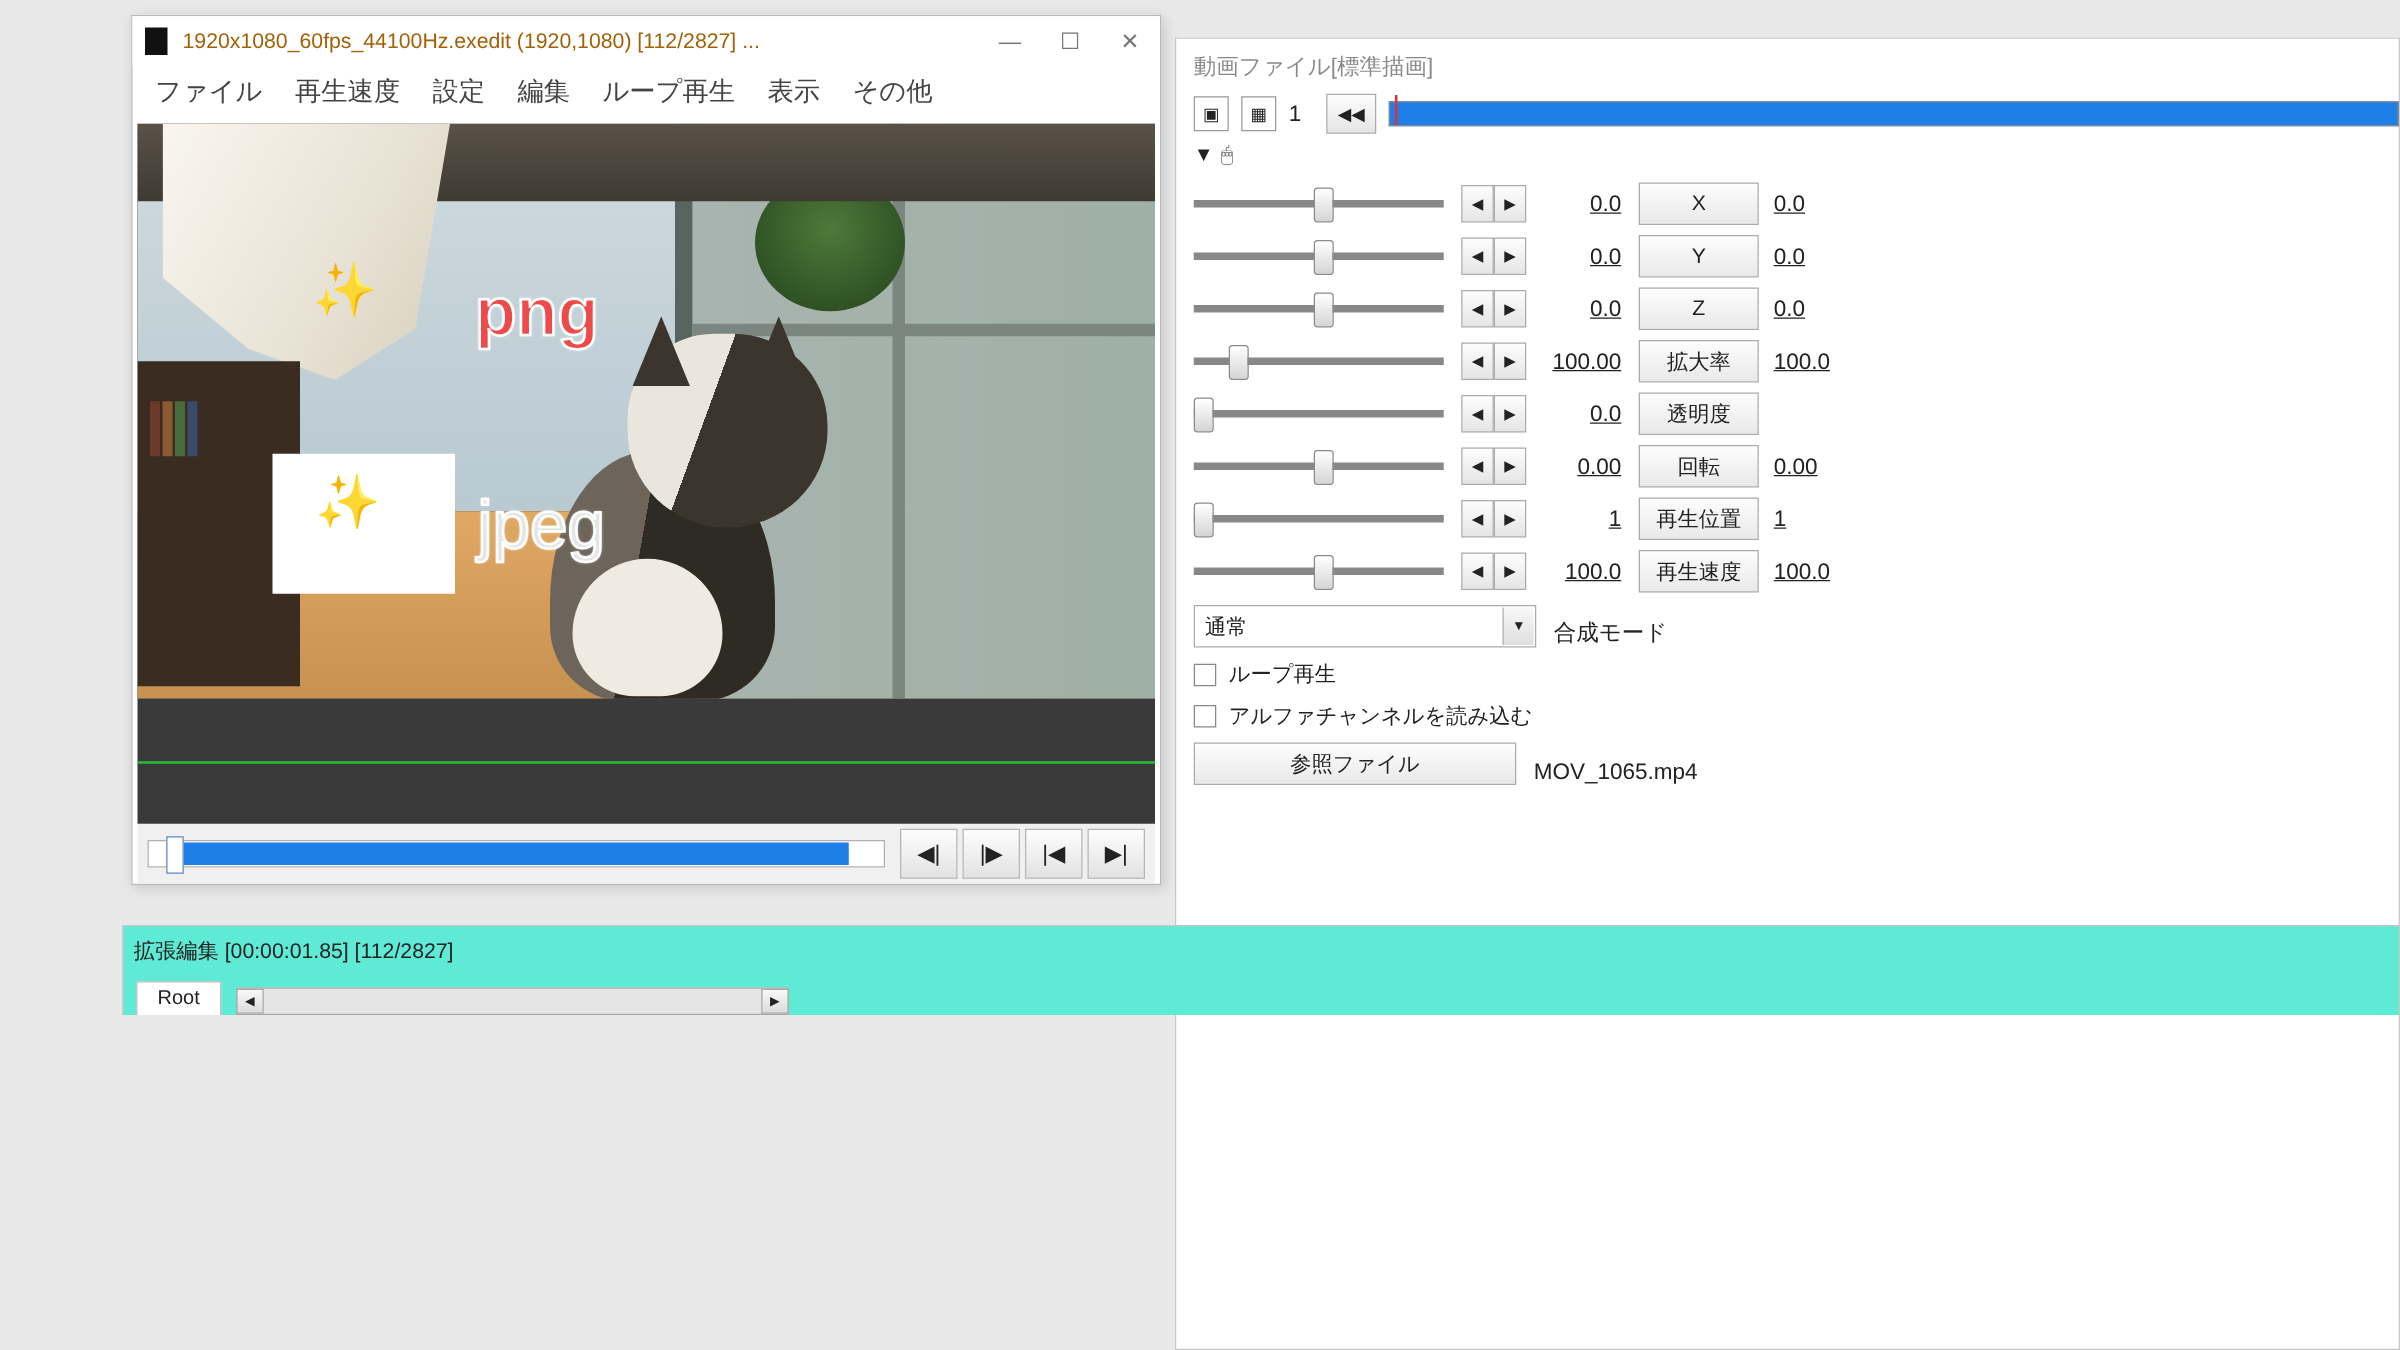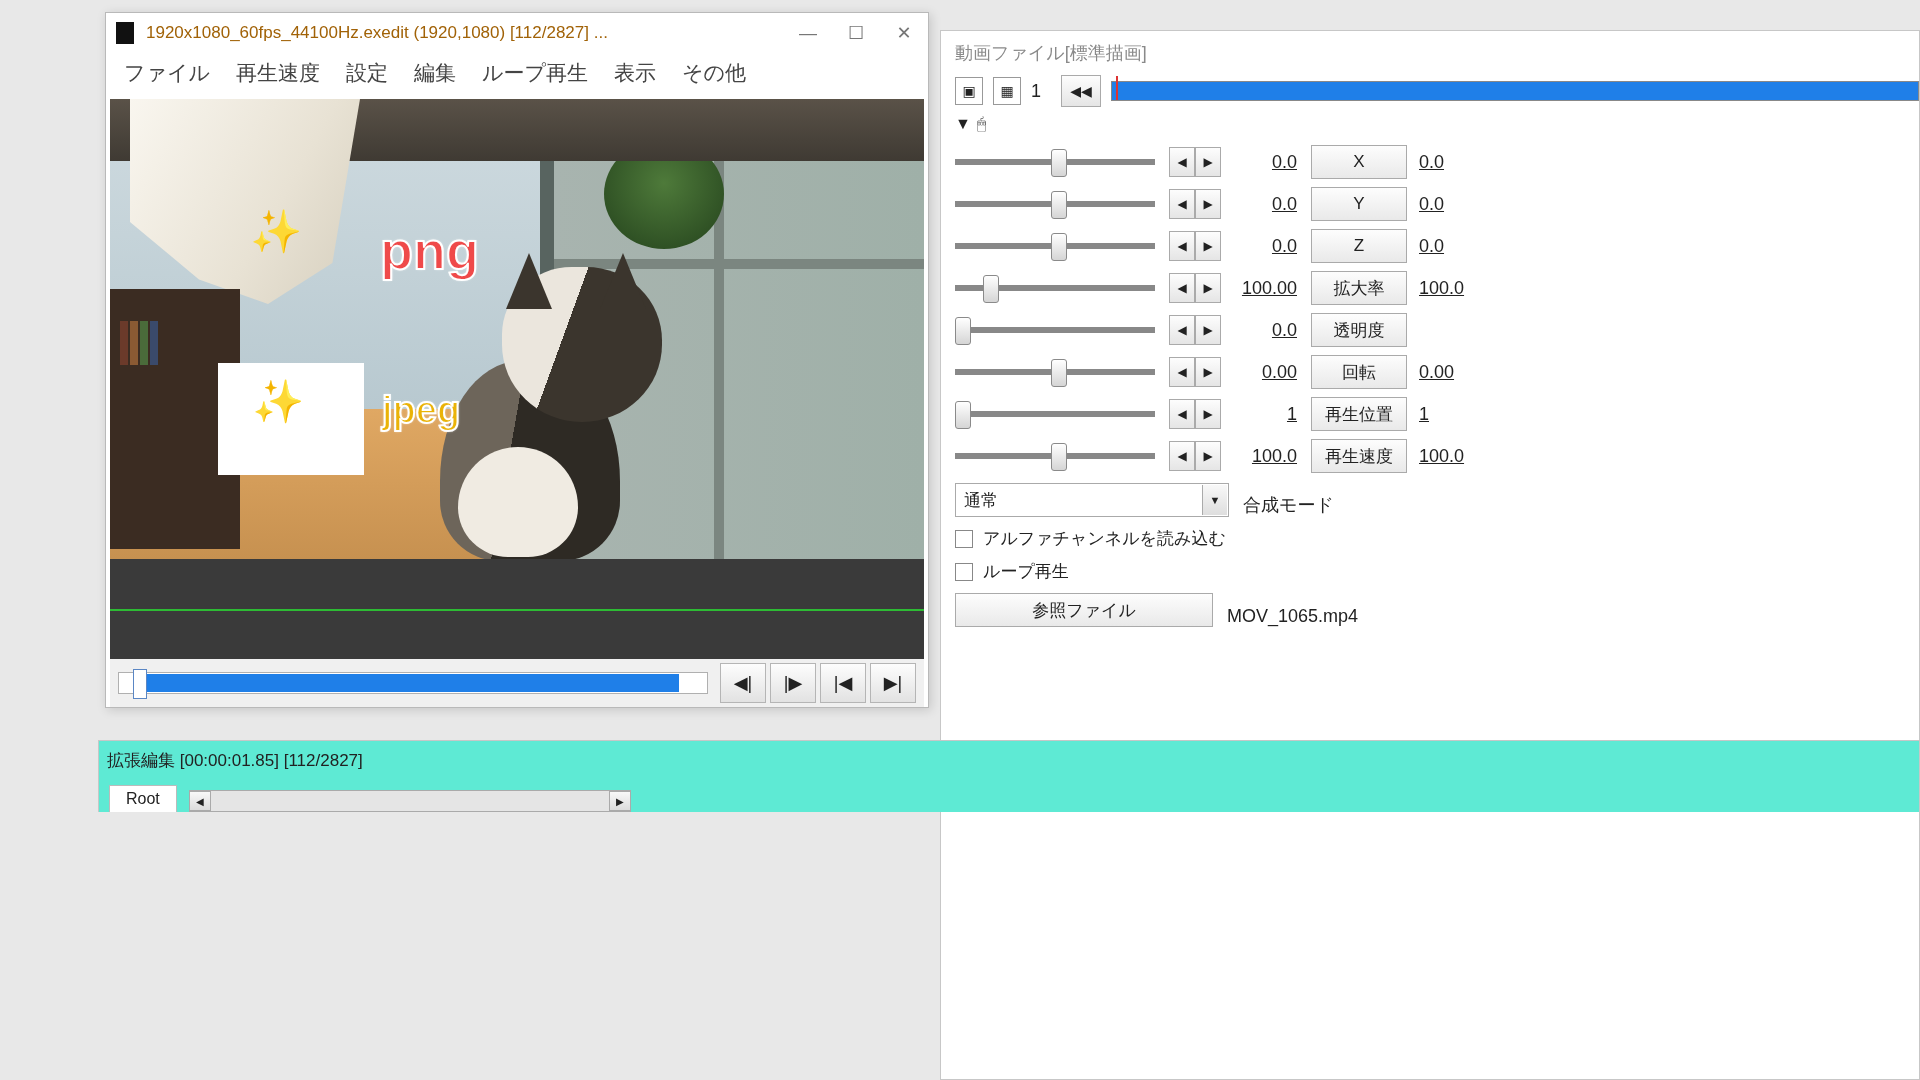--- a/index.html
+++ b/index.html
@@ -22,21 +22,21 @@
 .shelf{position:absolute;left:0;top:190px;width:130px;height:260px;background:#3b2c22}
 .book{position:absolute;top:222px;width:8px;height:44px}
 .cat{position:absolute;left:300px;top:132px;width:260px;height:328px}
 .cat-body{position:absolute;left:30px;top:130px;width:180px;height:200px;background:linear-gradient(100deg,#6d655a 0 40%,#2e2a24 40% 100%);border-radius:80px 80px 60px 60px/120px 120px 60px 60px}
 .cat-chest{position:absolute;left:48px;top:216px;width:120px;height:110px;background:#f0ebe2;border-radius:60px 60px 50px 50px}
 .cat-head{position:absolute;left:92px;top:36px;width:160px;height:155px;background:linear-gradient(110deg,#ebe6dd 0 40%,#3b352d 40% 100%);border-radius:48% 52% 55% 55%}
 .cat-ear{position:absolute;top:22px;width:46px;height:56px;background:#3b352d;clip-path:polygon(50% 0,100% 100%,0 100%)}
 .sparkle{position:absolute;font-size:42px;line-height:1}
 .jpg-box{position:absolute;left:108px;top:264px;width:146px;height:112px;background:#fff}
 .overlay-png{position:absolute;left:270px;top:120px;font-size:54px;font-weight:700;color:#ef4a4a;-webkit-text-stroke:2px #fff;text-shadow:0 0 3px #fff}
-.overlay-jpeg{position:absolute;left:272px;top:290px;font-size:38px;font-weight:700;color:#eab308;-webkit-text-stroke:2px #fff;text-shadow:0 0 3px #fff}
+.overlay-jpeg{position:absolute;left:272px;top:290px;font-size:54px;font-weight:400;color:#e5e5e5;-webkit-text-stroke:2px #fff;text-shadow:0 0 3px #fff}
 .waveform{height:100px;background:#3a3a3a;margin:0 4px;position:relative}
 .waveform::after{content:"";position:absolute;left:0;right:0;top:50%;height:2px;background:#2dbb34}
 .transport{height:48px;margin:0 4px;background:#f0f0f0;display:flex;align-items:center;padding:0 8px;gap:4px}
 .seek{flex:1;height:20px;background:#fff;border:1px solid #b0b0b0;position:relative;margin-right:8px}
 .seek-fill{position:absolute;left:22px;top:1px;bottom:1px;width:538px;background:#1f7fe8}
 .seek-handle{position:absolute;left:14px;top:-4px;width:12px;height:28px;background:#fff;border:1px solid #5a86c4}
 .t-btn{width:44px;height:38px;border:1px solid #b5b5b5;background:linear-gradient(#fdfdfd,#e2e2e2);display:flex;align-items:center;justify-content:center;font-size:18px}
 .props-window{position:absolute;left:940px;top:30px;right:0;bottom:0;background:#ffffff;border:1px solid #c7c7c7;padding:10px 0 0 14px}
 .props-title{color:#8a8a8a;font-size:18px;margin-bottom:10px}
 .icon-row{display:flex;align-items:center;gap:10px;margin-bottom:8px}
@@ -256,25 +256,25 @@
   <div class="combo-row">
     <div class="combo">
       <span>通常</span>
       <div class="combo-btn">▼</div>
     </div>
     <div style="margin-left:14px;font-size:18px">合成モード</div>
   </div>
 
   <div class="check-row">
     <div class="chk"></div>
-    <span>アルファチャンネルを読み込む</span>
+    <span>ループ再生</span>
   </div>
   <div class="check-row">
     <div class="chk"></div>
-    <span>ループ再生</span>
+    <span>アルファチャンネルを読み込む</span>
   </div>
 
   <div class="ref-row">
     <div class="ref-btn">参照ファイル</div>
     <div style="font-size:18px">MOV_1065.mp4</div>
   </div>
 </div>
 
 <div class="timeline-window">
   <div class="tl-title">拡張編集 [00:00:01.85] [112/2827]</div>

